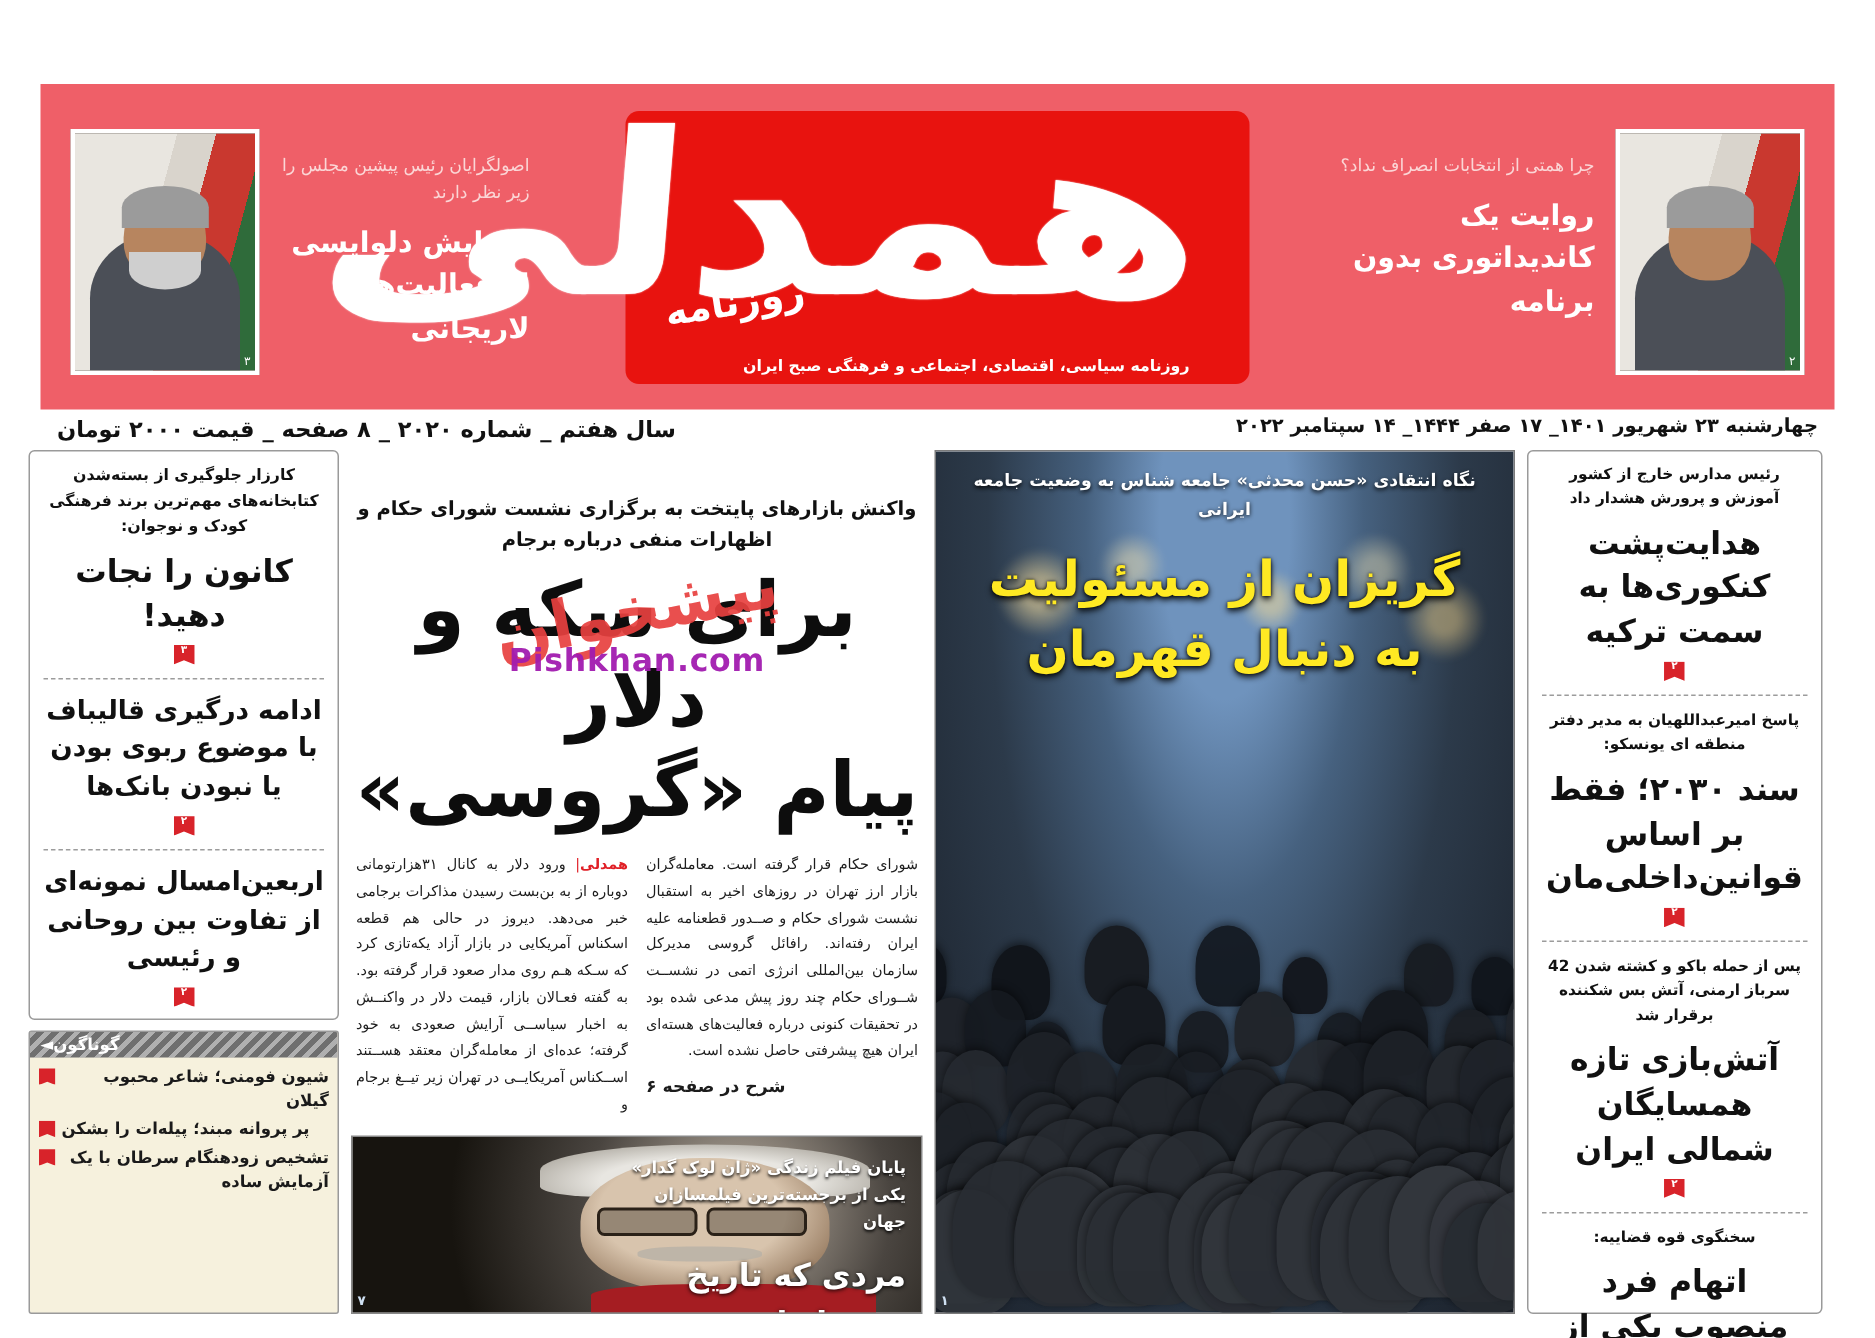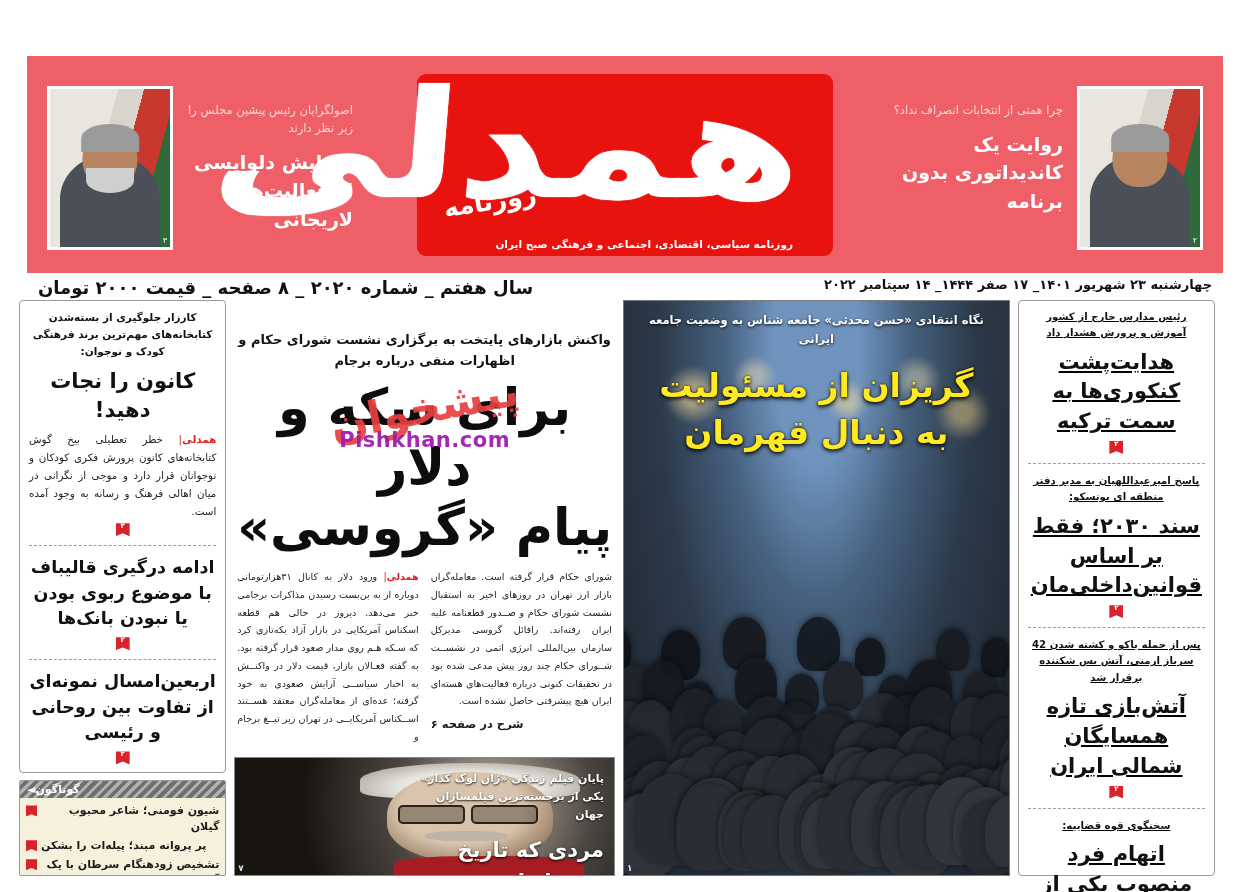--- a/index.html
+++ b/index.html
@@ -70,21 +70,21 @@
     transform:translateX(-50%);background:#b7855f;border-radius:50% 50% 45% 45%;}
   .ph-hair{position:absolute;left:50%;top:22%;width:48%;height:18%;
     transform:translateX(-50%);background:#9b9b9b;border-radius:50% 50% 0 0;}
   .ph-beard{position:absolute;left:50%;top:50%;width:40%;height:16%;
     transform:translateX(-50%);background:#cfcfcf;border-radius:0 0 50% 50%;}
   .ph-corner{position:absolute;right:3px;bottom:2px;color:#fff;font-size:8px;}
 
   
   .issue-line{
     position:absolute;top:277px;left:38px;
-    font-size:18px;font-weight:bold;color:#111;
+    font-size:15px;font-weight:bold;color:#111;
   }
   .date-line{
     position:absolute;top:277px;right:38px;
     font-size:13px;font-weight:bold;color:#111;
   }
 
   
   .content{
     position:absolute;left:19px;top:300px;width:1196px;height:576px;
     display:flex;gap:8px;flex-direction:row-reverse;
@@ -253,21 +253,21 @@
   .pc-kicker{
     color:#ffffff;font-size:11.5px;line-height:1.65;font-weight:bold;
     text-shadow:0 1px 3px rgba(0,0,0,.95);
   }
   .pc-title{
     color:#ffe923;font-size:33px;line-height:1.42;font-weight:bold;margin-top:14px;
     text-shadow:0 2px 4px rgba(0,0,0,.95),0 0 2px rgba(0,0,0,.8);
   }
 
   
-  .col-left{width:198px;display:flex;flex-direction:column;text-decoration:underline;}
+  .col-left{width:198px;display:flex;flex-direction:column;}
   .l-kicker{font-size:10.2px;line-height:1.6;text-align:center;color:#111;font-weight:bold;}
   .l-title{
     font-size:21px;line-height:1.42;font-weight:bold;color:#111;text-align:center;
     margin:6px 0 4px;
   }
 </style>
 </head>
 <body>
 
 <div class="page">
@@ -316,23 +316,20 @@
   <div class="date-line">چهارشنبه ۲۳ شهریور ۱۴۰۱_ ۱۷ صفر  ۱۴۴۴_ ۱۴ سپتامبر ۲۰۲۲</div>
 
   <div class="content">
 
     <div class="col-right">
       <div class="panel">
 
         <div>
           <div class="side-kicker">کارزار جلوگیری از بسته‌شدن کتابخانه‌های مهم‌ترین برند فرهنگی کودک و نوجوان:</div>
           <div class="side-title">کانون را نجات دهید!</div>
-          <div class="side-body">
-            <span class="lede-tag">همدلی</span><span class="lede-bar">| </span><span>خطر تعطیلی بیخ گوش کتابخانه‌های کانون پرورش فکری کودکان و نوجوانان قرار دارد و موجی از نگرانی در میان اهالی فرهنگ و رسانه به وجود آمده است.</span>
-          </div>
           <span class="pagemark">
             <i></i>
               <span>۳</span>
           </span>
         </div>
 
         <hr class="hr-dash">
 
         <div>
           <div class="side-title sm">ادامه درگیری قالیباف با موضوع ربوی بودن یا نبودن بانک‌ها</div>

